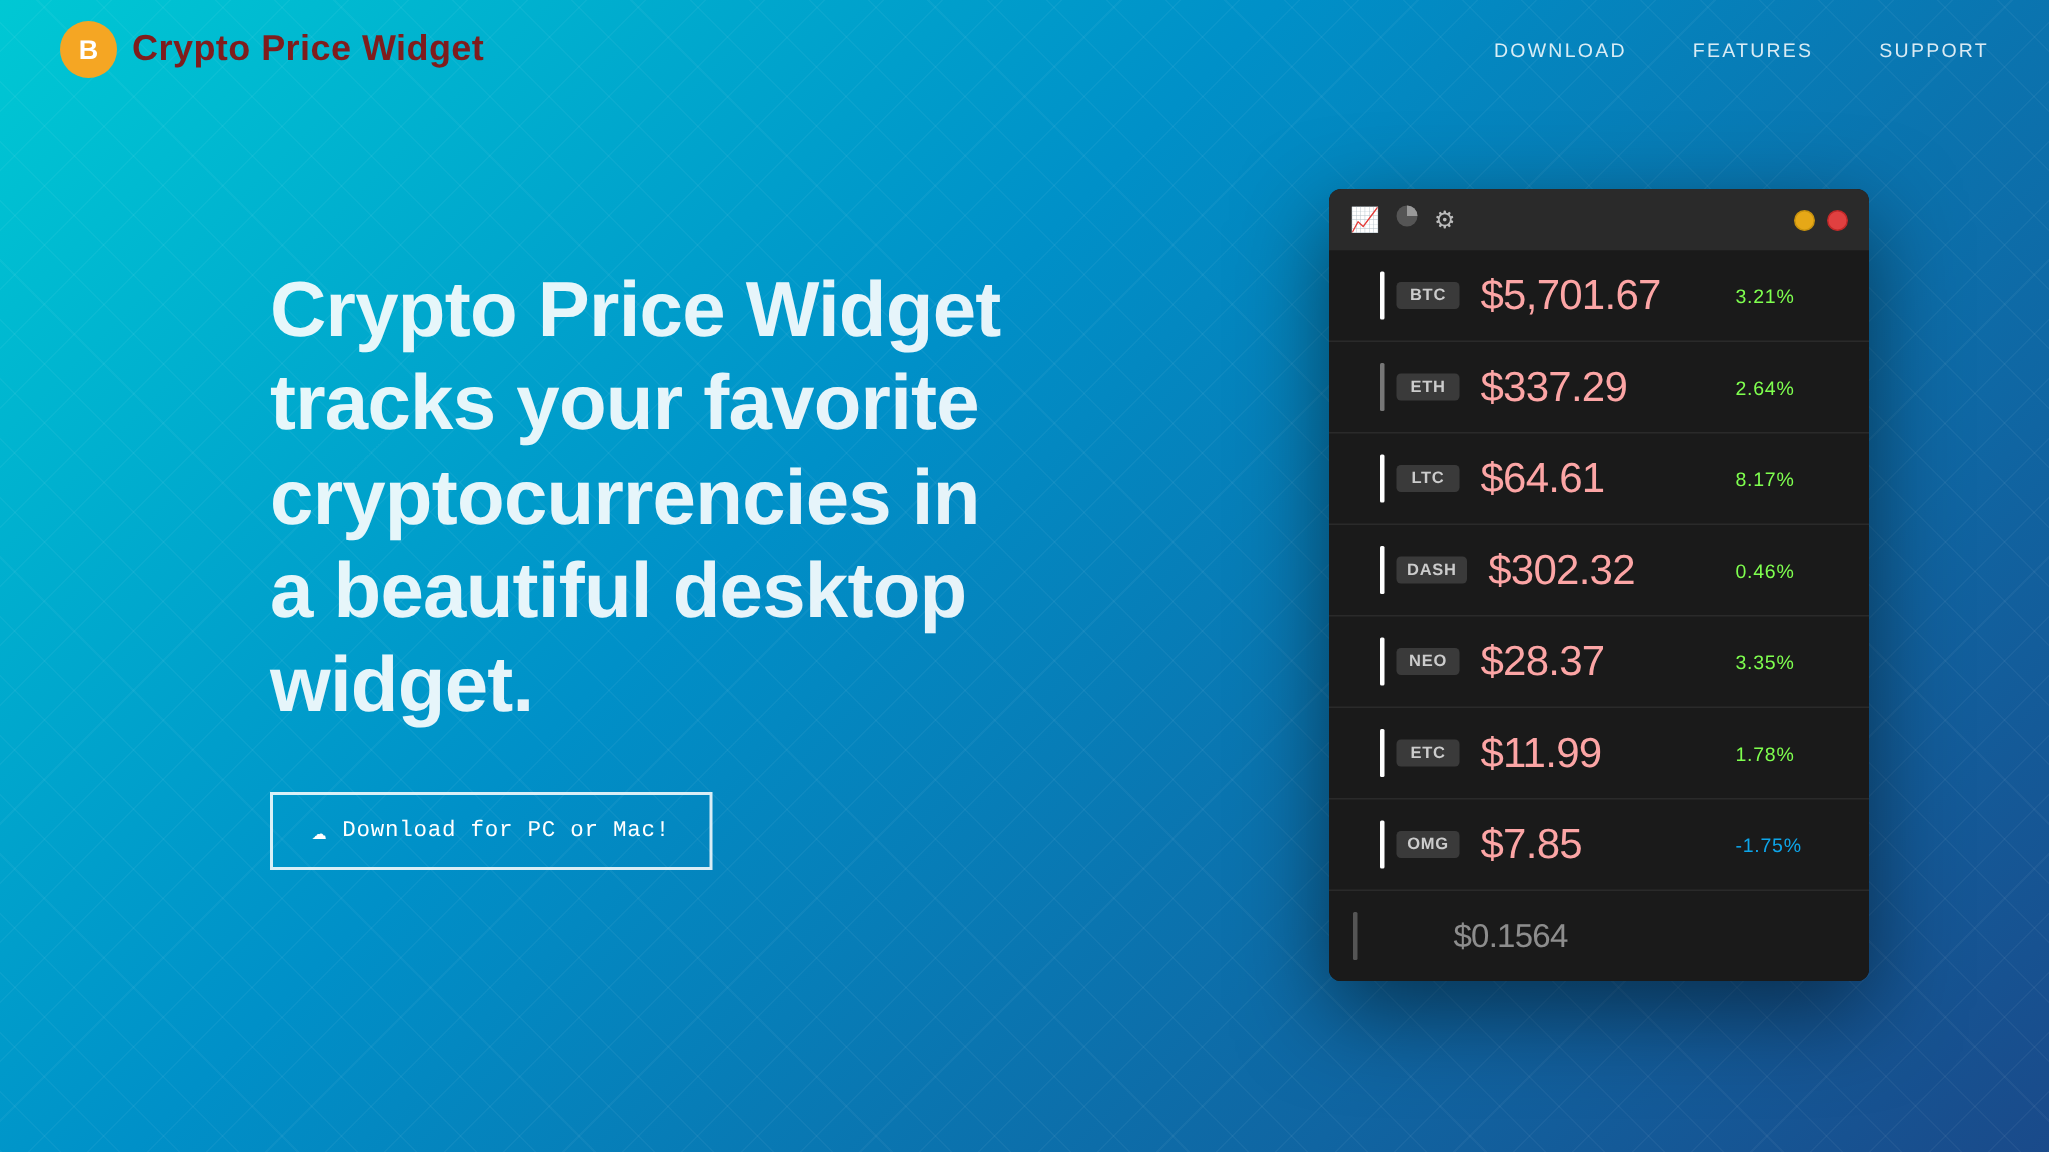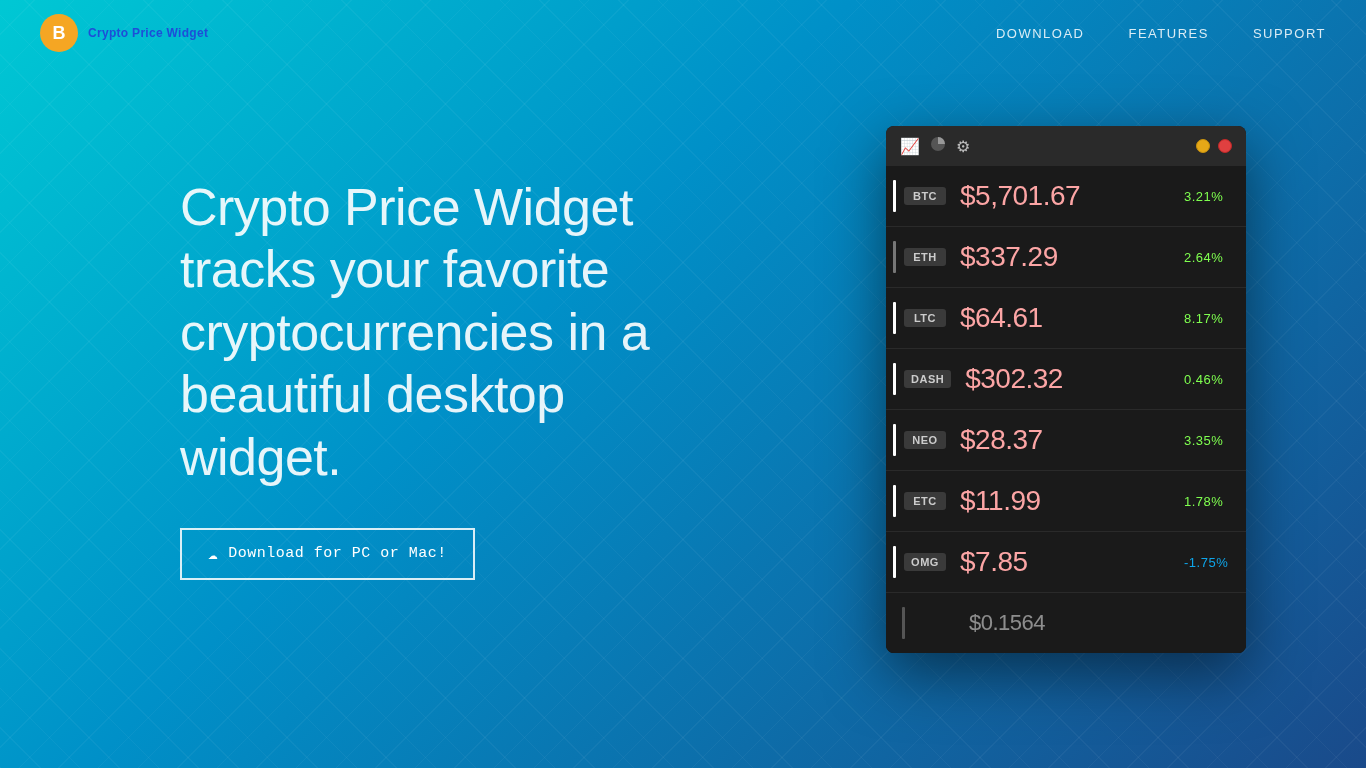--- a/index.html
+++ b/index.html
@@ -61,23 +61,23 @@
       display: flex;
       align-items: center;
       justify-content: center;
       font-weight: 900;
       font-size: 18px;
       color: #fff;
       flex-shrink: 0;
     }
 
     .logo-title {
-      font-size: 12px;
+      font-size: 24px;
       font-weight: 700;
-      color: #1d4ed8;
+      color: #7f1d1d;
       letter-spacing: 0.3px;
     }
 
     .nav-links {
       display: flex;
       gap: 44px;
     }
 
     .nav-links a {
       color: rgba(255,255,255,0.85);
@@ -97,21 +97,21 @@
       padding: 50px 120px 0 180px;
     }
 
     .hero-text {
       max-width: 500px;
       padding-top: 60px;
     }
 
     .hero-headline {
       font-size: 52px;
-      font-weight: 400;
+      font-weight: 700;
       color: rgba(255,255,255,0.9);
       line-height: 1.2;
       letter-spacing: -0.5px;
       margin-bottom: 40px;
     }
 
     .download-btn {
       display: inline-flex;
       align-items: center;
       gap: 10px;
@@ -182,21 +182,21 @@
     .win-btn.yellow { background: #e6a817; border-color: #c8920e; }
     .win-btn.red { background: #e04040; border-color: #c02828; }
 
     .widget-rows {
       background: #1a1a1a;
     }
 
     .crypto-row {
       display: flex;
       align-items: center;
-      padding: 14px 7px;
+      padding: 14px 34px;
       border-bottom: 1px solid #2a2a2a;
       position: relative;
     }
 
     .crypto-row:last-child {
       border-bottom: none;
     }
 
     .left-bar {
       width: 3px;

